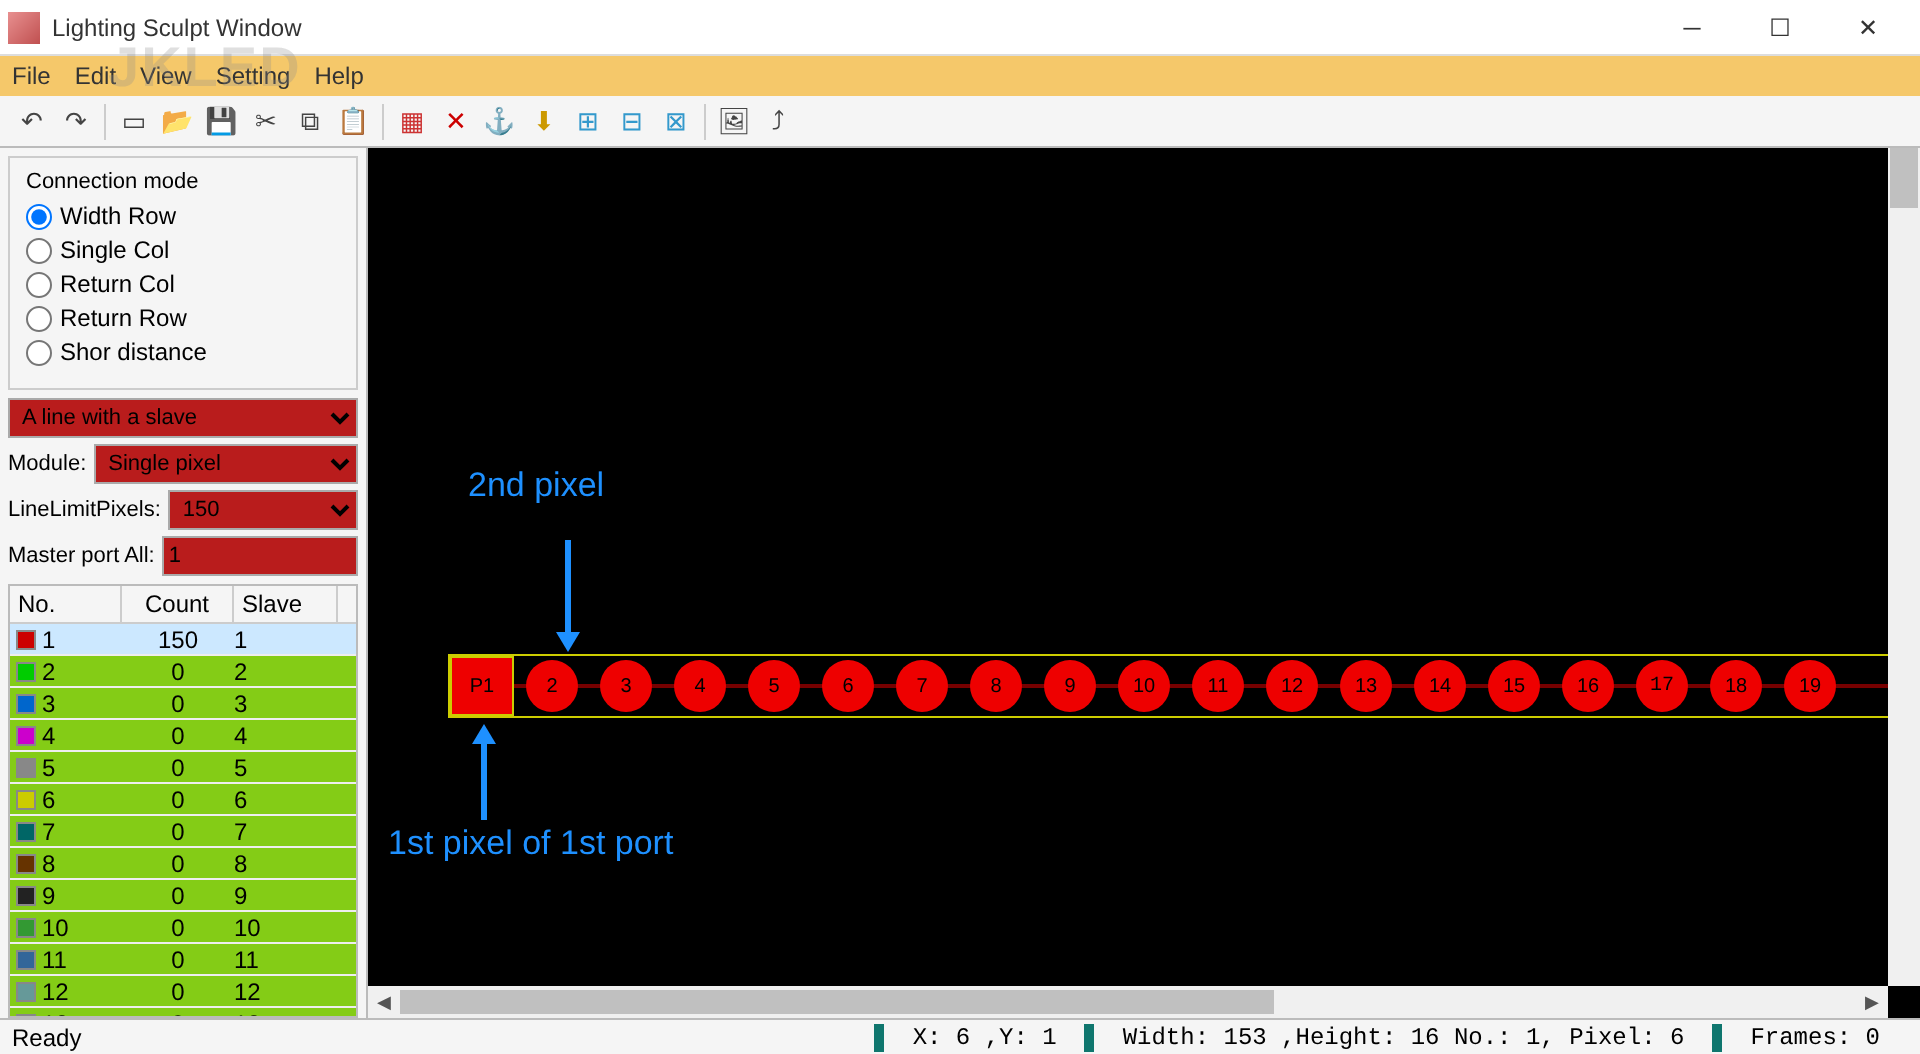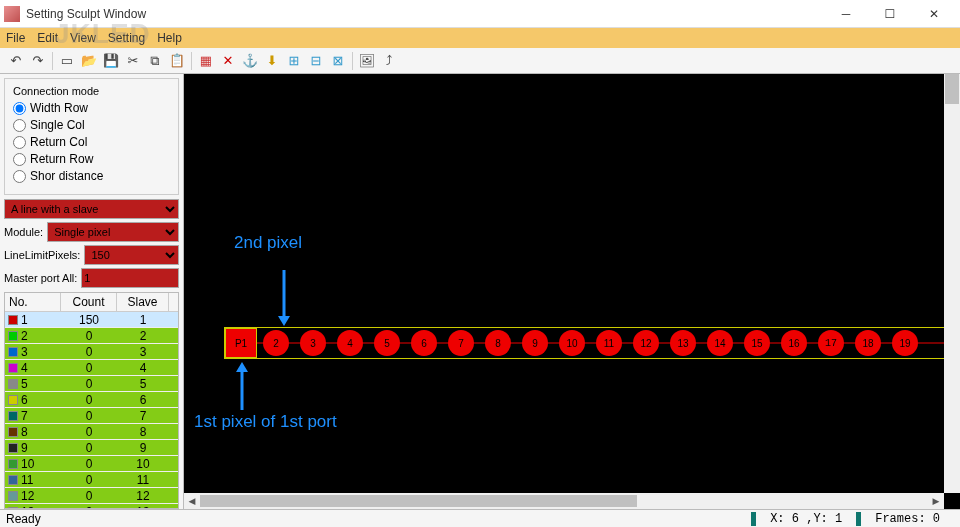--- a/index.html
+++ b/index.html
@@ -20,21 +20,21 @@
 .group-title { font-size:11px; margin-bottom:4px; }
 .radio { display:flex; align-items:center; margin:3px 0; }
 .radio input { margin-right:4px; }
 select,input[type=text] { width:100%; height:20px; border:1px solid #aaa; font-size:11px; padding:0 2px; background:#b91c1c; }
 .field { display:flex; align-items:center; margin:3px 0; gap:4px; }
 .field label { font-size:11px; white-space:nowrap; }
 .field select,.field input { flex:1; }
 .table { border:1px solid #bbb; background:#84cc16; margin-top:4px; font-size:11px; }
 .thead { display:flex; background:#f5f5f5; border-bottom:1px solid #ccc; }
 .thead div { padding:2px 4px; border-right:1px solid #ccc; }
-.col-no { width:56px; } .col-count { width:56px; text-align:center; } .col-slave { width:52px; text-align:center; }
+.col-no { width:56px; } .col-count { width:56px; text-align:center; } .col-slave { width:52px; text-align:left; }
 .tbody { max-height:196px; overflow-y:auto; }
 .trow { display:flex; border-bottom:1px solid #eee; height:16px; align-items:center; }
 .trow.sel { background:#cce8ff; }
 .swatch { width:10px; height:10px; margin:0 3px; border:1px solid #888; display:inline-block; }
 .trow .col-no { display:flex; align-items:center; }
 .canvas-wrap { flex:1; position:relative; background:#000; overflow:hidden; }
 .canvas { position:absolute; inset:0; background:#000; }
 .scroll-v { position:absolute; right:0; top:0; bottom:16px; width:16px; background:#f0f0f0; }
 .scroll-v .thumb { position:absolute; top:0; left:1px; right:1px; height:30px; background:#c0c0c0; }
 .scroll-h { position:absolute; left:0; right:16px; bottom:0; height:16px; background:#f0f0f0; display:flex; align-items:center; }
@@ -54,21 +54,21 @@
 .statusbar .stretch { flex:1; }
 .watermark { position:absolute; left:54px; top:18px; font-size:28px; font-weight:700; color:rgba(140,140,140,0.28); letter-spacing:1px; z-index:50; pointer-events:none; }
 </style>
 </head>
 <body>
 
 <div class="watermark">JKLED</div>
 
 <div class="titlebar">
   <div class="icon"></div>
-  <div class="title">Setting Sculpt Window</div>
+  <div class="title">Lighting Sculpt Window</div>
   <div class="winbtns">
     <div class="winbtn">─</div>
     <div class="winbtn">☐</div>
     <div class="winbtn close">✕</div>
   </div>
 </div>
 
 <div class="menubar">
   <span>File</span>
   <span>Edit</span>
@@ -306,14 +306,15 @@
         </div>
       <div class="btn">▶</div>
     </div>
   </div>
 </div>
 
 <div class="statusbar">
   <div class="first">Ready</div>
   <div class="stretch"></div>
   <div class="cell">X: 6 ,Y: 1</div>
+  <div class="cell">Width: 153 ,Height: 16  No.: 1, Pixel: 6</div>
   <div class="cell">Frames: 0</div>
 </div>
 
 </body></html>

